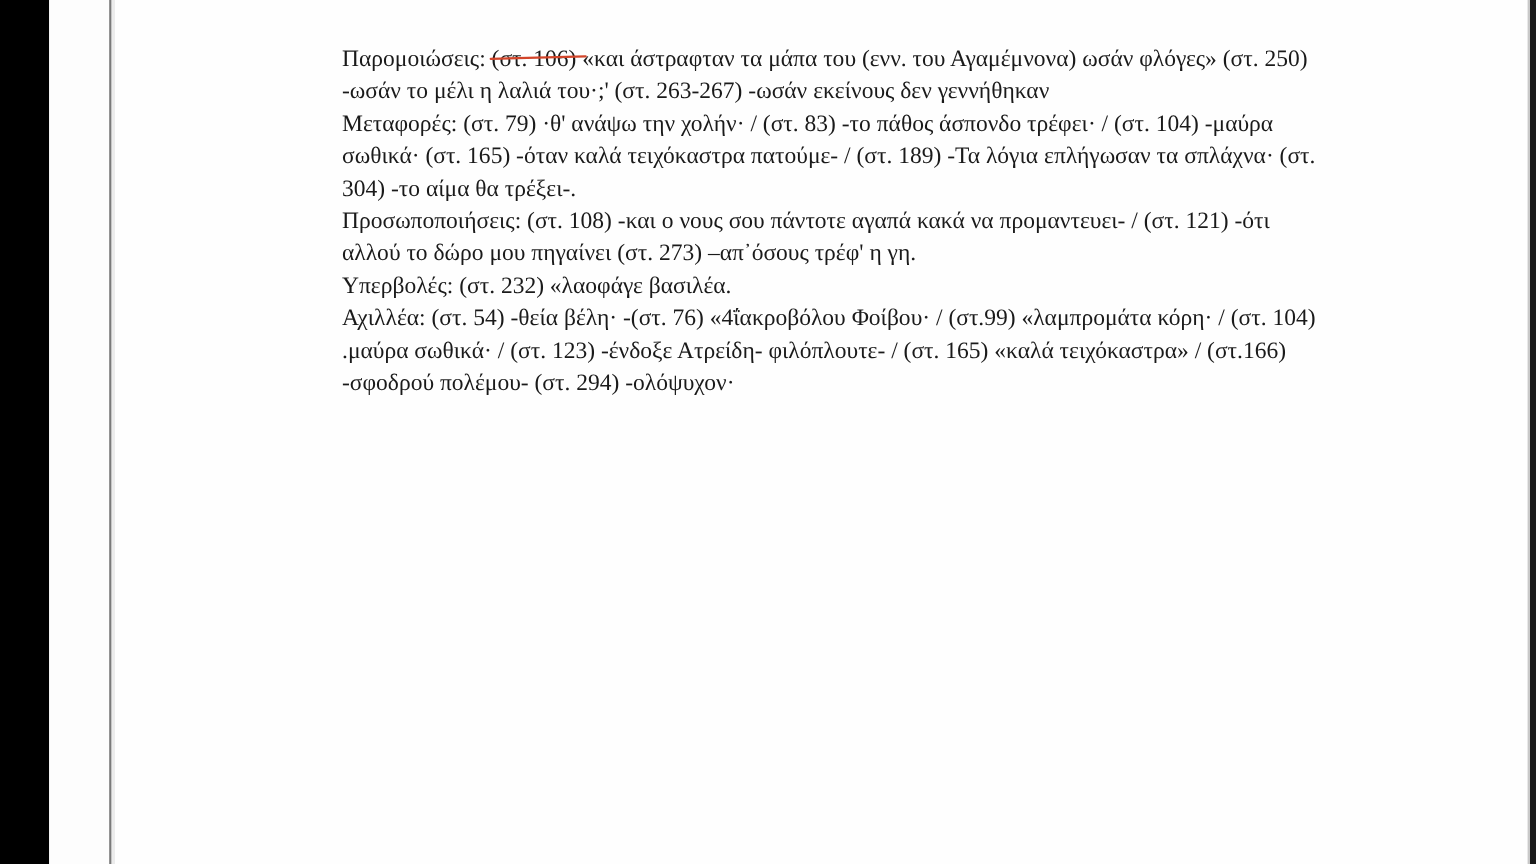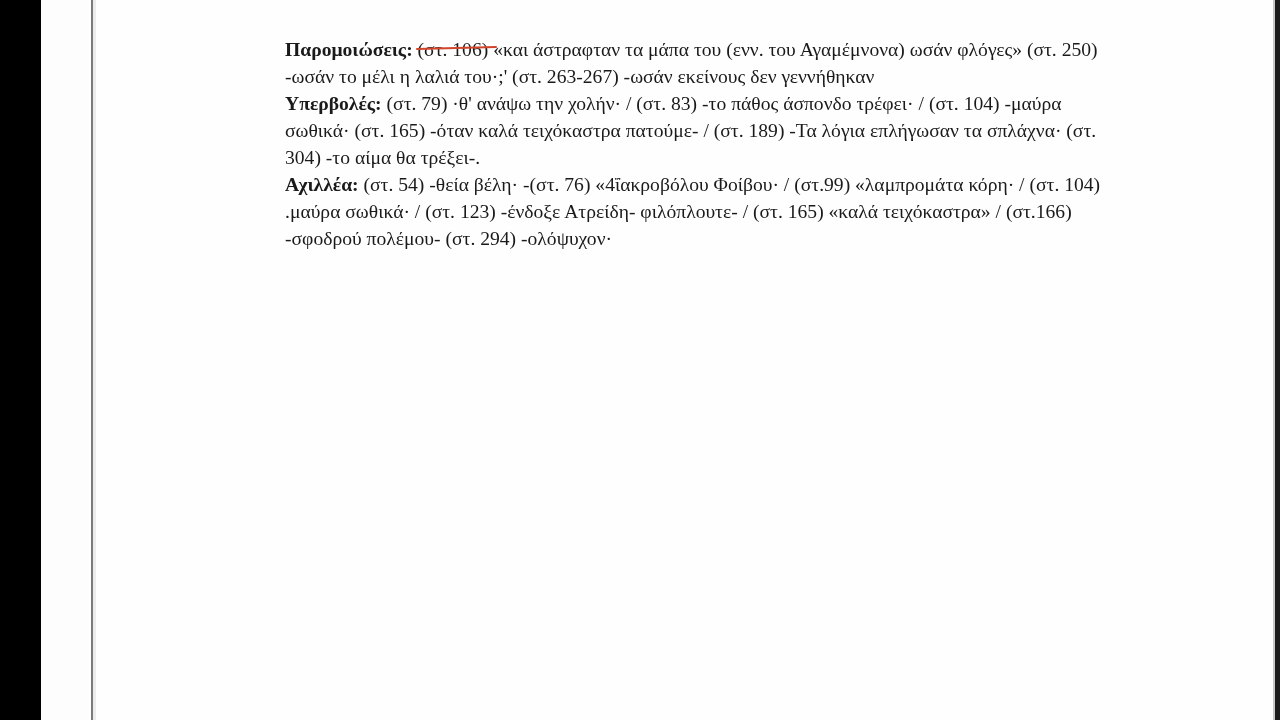--- a/index.html
+++ b/index.html
@@ -14,21 +14,21 @@
   .page-shadow-left { position:absolute; left:93px; top:0; width:3px; height:720px; background:#ececec; }
   .page { position:absolute; left:96px; top:0; width:1177px; height:720px; background:#fefefe; }
   .page-edge-right { position:absolute; left:1273px; top:0; width:2px; height:720px; background:#c8c8c8; }
   .right-bar { position:absolute; left:1275px; top:0; width:5px; height:720px; background:#1a1a1a; }
 
   .content {
     position:absolute; left:285px; top:36px; width:820px;
     font-size:19.6px; line-height:27px; color:#1a1a1a;
   }
   .para { margin:0; }
-  .label { font-weight:bold; }
+  .label { font-weight:normal; }
   .strike-wrap { position:relative; display:inline-block; }
   .red-mark {
     position:absolute; left:-2px; right:-8px; top:11px; height:2px;
     background:#d2452a; transform:rotate(-1.5deg); border-radius:1px;
   }
 </style>
 </head>
 <body>
 
 <div class="left-bar"></div>
@@ -38,18 +38,24 @@
 <div class="page"></div>
 <div class="page-edge-right"></div>
 <div class="right-bar"></div>
 
 <div class="content">
   <p class="para">
     <span class="label">Παρομοιώσεις:</span>
     <span class="strike-wrap"><span>(στ. 106)</span><span class="red-mark"></span></span><span> «και άστραφταν τα μάπα του (ενν. του Αγαμέμνονα) ωσάν φλόγες»  (στ. 250) -ωσάν το μέλι η λαλιά του·;' (στ. 263-267) -ωσάν εκείνους δεν γεννήθηκαν</span>
   </p>
   <p class="para">
-    <span class="label">Υπερβολές:</span><span> (στ. 79) ·θ' ανάψω την χολήν· / (στ. 83) -το πάθος άσπονδο τρέφει· / (στ. 104) -μαύρα σωθικά· (στ. 165) -όταν καλά τειχόκαστρα πατούμε- / (στ. 189) -Τα λόγια επλήγωσαν τα σπλάχνα·  (στ. 304) -το αίμα θα τρέξει-.</span>
+    <span class="label">Μεταφορές:</span><span> (στ. 79) ·θ' ανάψω την χολήν· / (στ. 83) -το πάθος άσπονδο τρέφει· / (στ. 104) -μαύρα σωθικά· (στ. 165) -όταν καλά τειχόκαστρα πατούμε- / (στ. 189) -Τα λόγια επλήγωσαν τα σπλάχνα·  (στ. 304) -το αίμα θα τρέξει-.</span>
+  </p>
+  <p class="para">
+    <span class="label">Προσωποποιήσεις:</span><span> (στ. 108) -και ο νους σου πάντοτε αγαπά κακά να προμαντευει- / (στ. 121) -ότι αλλού το δώρο μου πηγαίνει (στ. 273) –απ᾽όσους τρέφ' η γη.</span>
+  </p>
+  <p class="para">
+    <span class="label">Υπερβολές:</span><span> (στ. 232) «λαοφάγε βασιλέα.</span>
   </p>
   <p class="para">
     <span class="label">Αχιλλέα:</span><span> (στ. 54) -θεία βέλη· -(στ. 76) «4ΐακροβόλου Φοίβου· / (στ.99) «λαμπρομάτα κόρη· / (στ. 104) .μαύρα σωθικά· / (στ. 123) -ένδοξε Ατρείδη- φιλόπλουτε- / (στ. 165) «καλά τειχόκαστρα» / (στ.166) -σφοδρού πολέμου- (στ. 294) -ολόψυχον·</span>
   </p>
 </div>
 
 </body></html>

